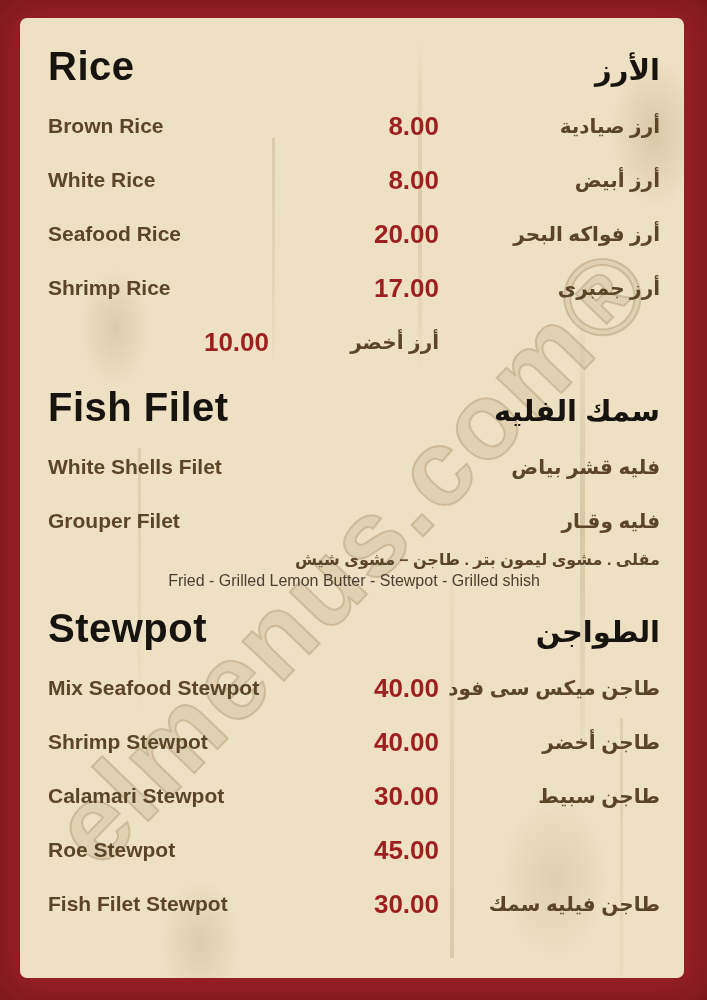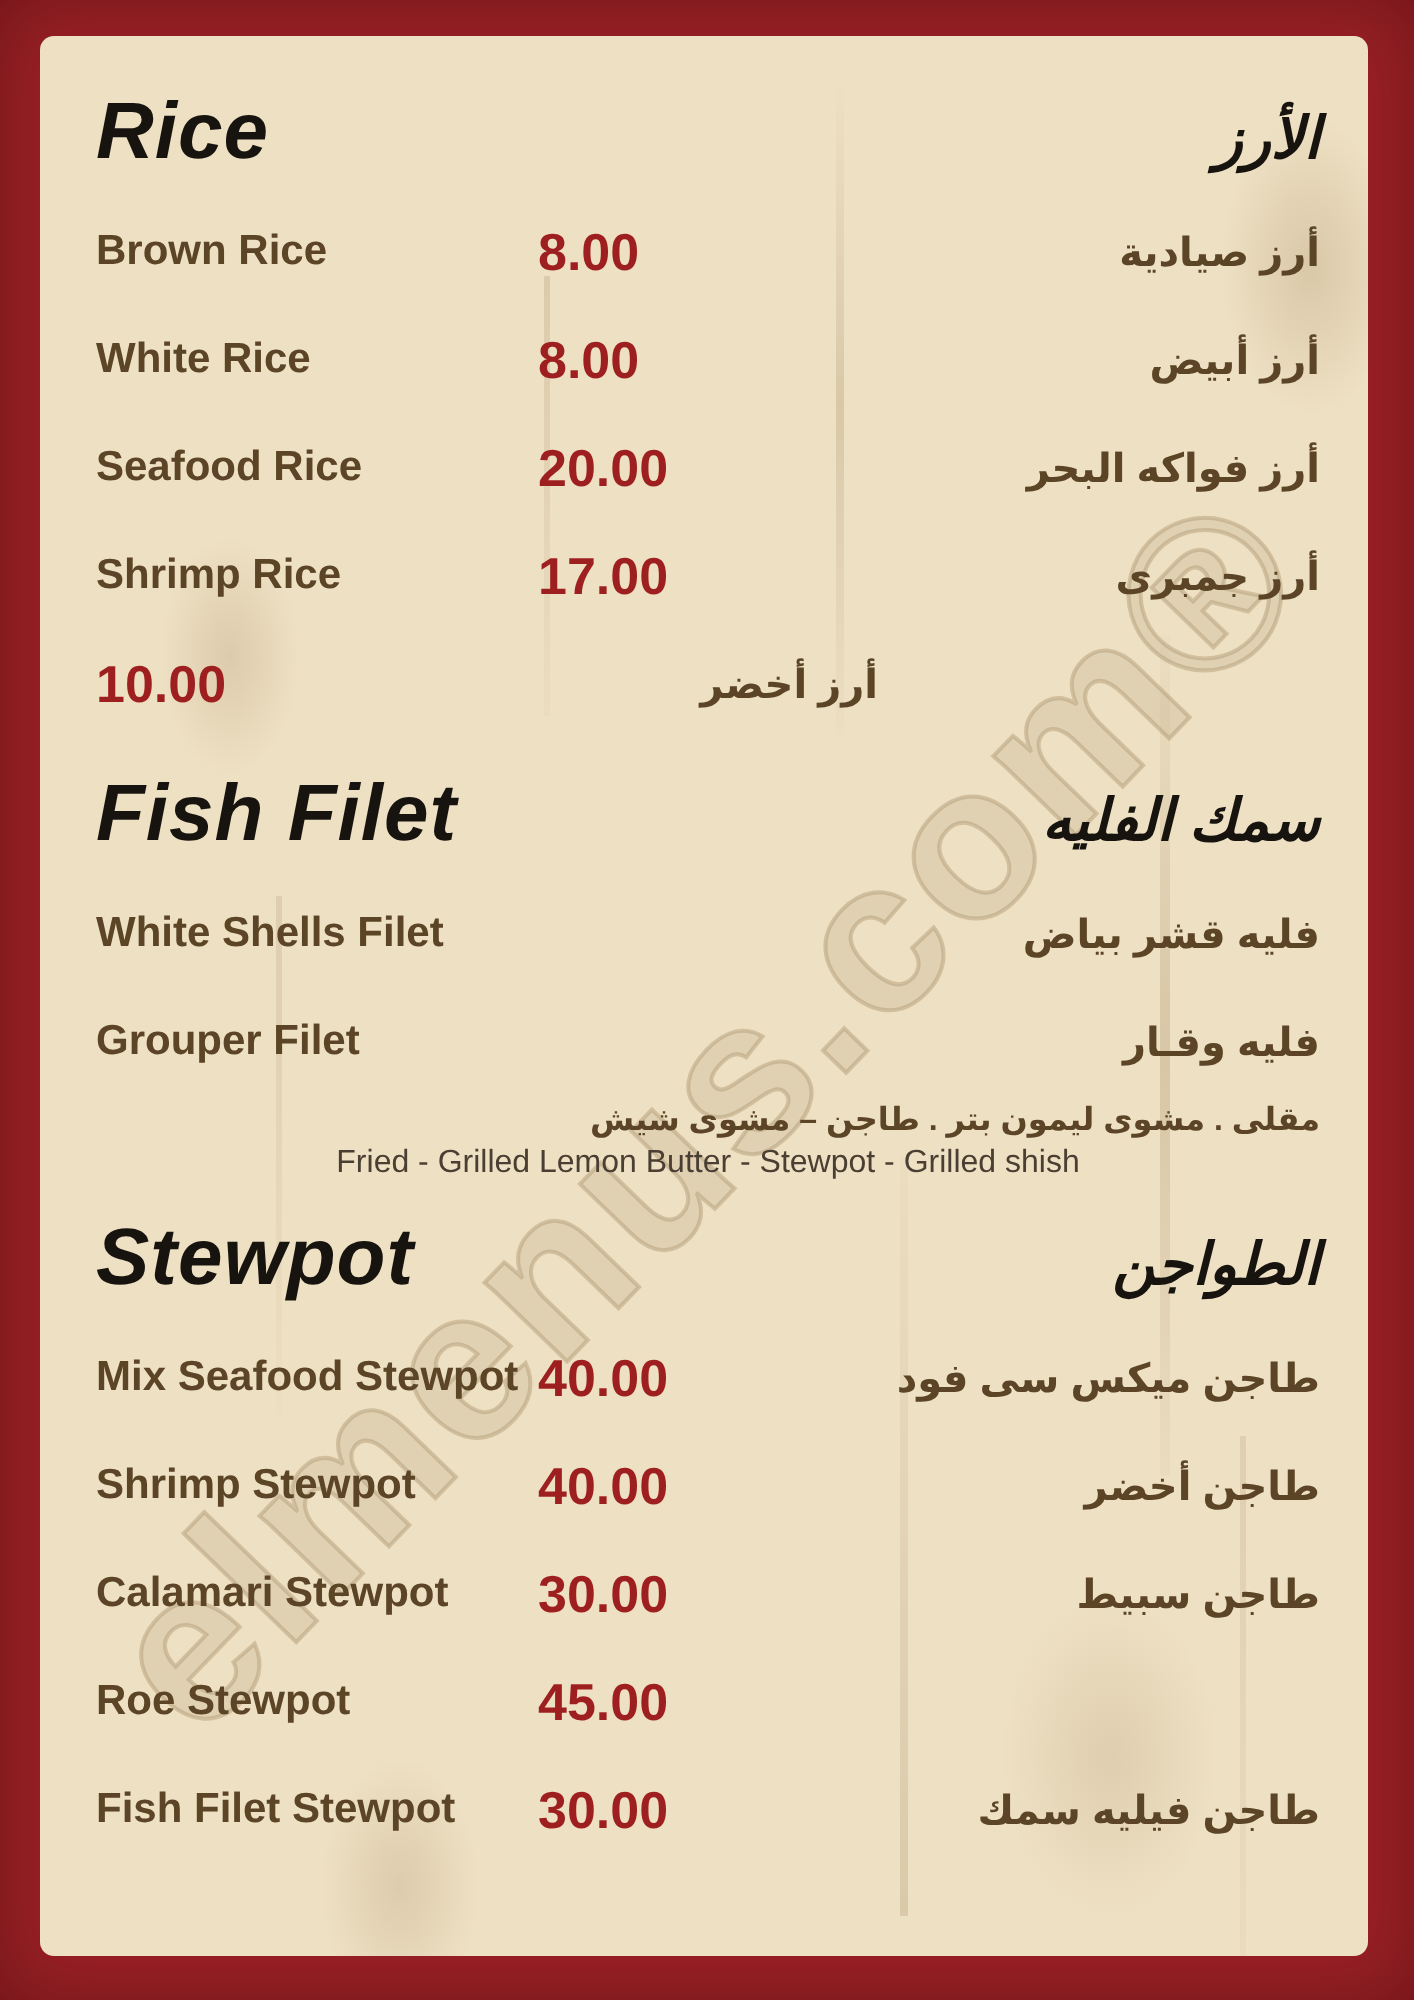--- a/index.html
+++ b/index.html
@@ -57,21 +57,20 @@
   }
   .content {
     position:relative;
     padding:22px 24px 0 28px;
   }
   .section-heading {
     display:flex;
     justify-content:space-between;
     align-items:baseline;
     margin-top:4px;
-    font-style:italic;
   }
   .section-heading .en {
     font-size:40px;
     font-weight:bold;
     color:#17130f;
     letter-spacing:0.5px;
   }
   .section-heading .ar {
     font-size:29px;
     font-weight:bold;
@@ -86,21 +85,21 @@
   }
   .row .name-en {
     font-size:21px;
     font-weight:bold;
     color:#5b4526;
   }
   .row .price {
     font-size:26px;
     font-weight:bold;
     color:#9e1f1f;
-    text-align:left;
+    text-align:right;
   }
   .row .name-ar {
     font-size:20px;
     font-weight:bold;
     color:#5b4526;
     text-align:right;
     direction:rtl;
   }
   .note-ar {
     text-align:right;

